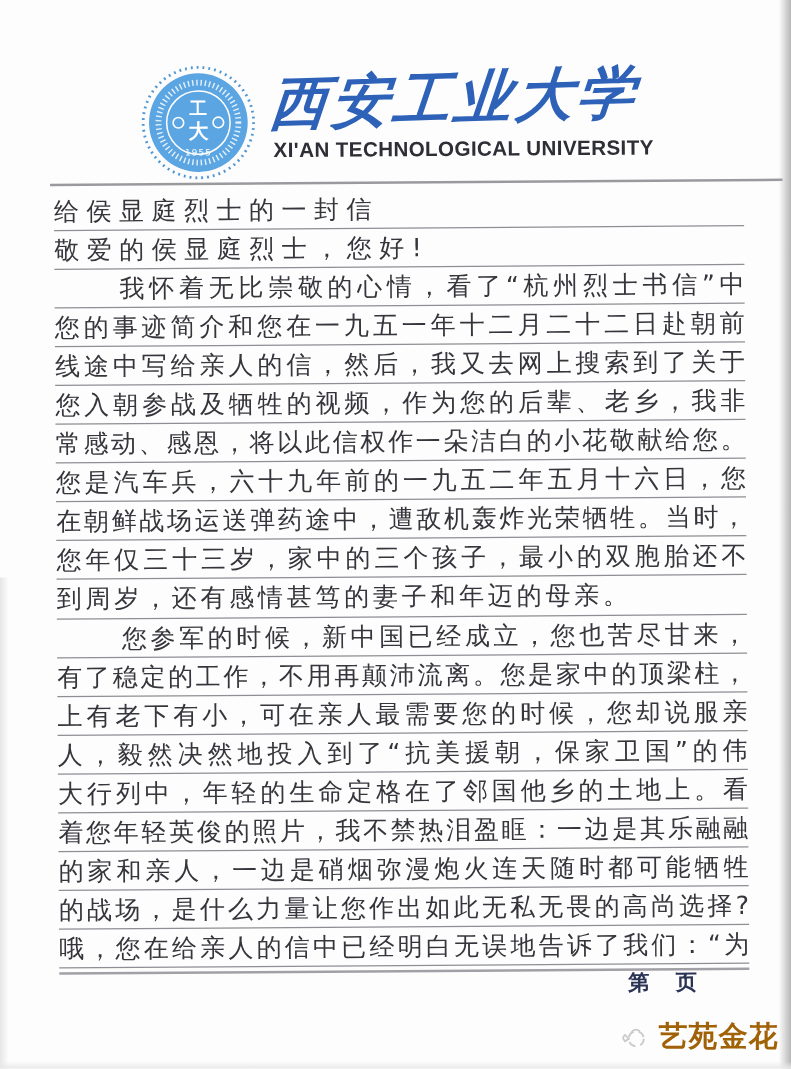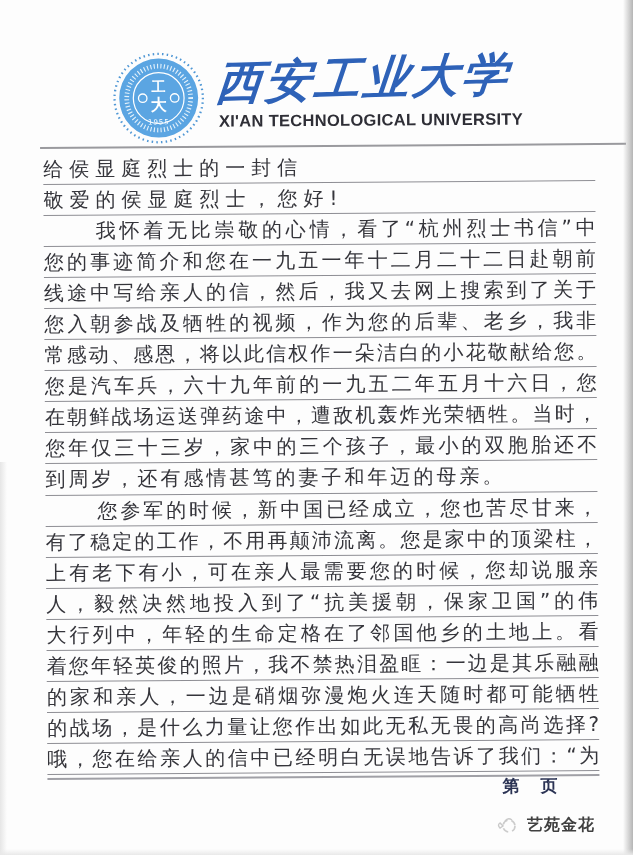--- a/index.html
+++ b/index.html
@@ -58,21 +58,21 @@
     font-family:"Liberation Serif","DejaVu Serif",serif;
     font-size:17px;font-weight:700;color:#2b3354;letter-spacing:2px;
   }
 
   
   .watermark{
     position:absolute;left:496px;top:814px;
     display:flex;align-items:center;gap:5px;
   }
   .watermark-text{
-    font-size:16px;font-weight:700;color:#404040;letter-spacing:1px;
+    font-size:23px;font-weight:700;color:#a16207;letter-spacing:1px;
     text-shadow:1px 1px 0 #ffffff;
   }
 
   
   .edge-right{
     position:absolute;top:0;right:0;width:10px;height:100%;
     background:linear-gradient(to right,rgba(185,185,185,0),#b5b5b5);
   }
   .edge-left{
     position:absolute;bottom:0;left:0;width:7px;height:46%;

